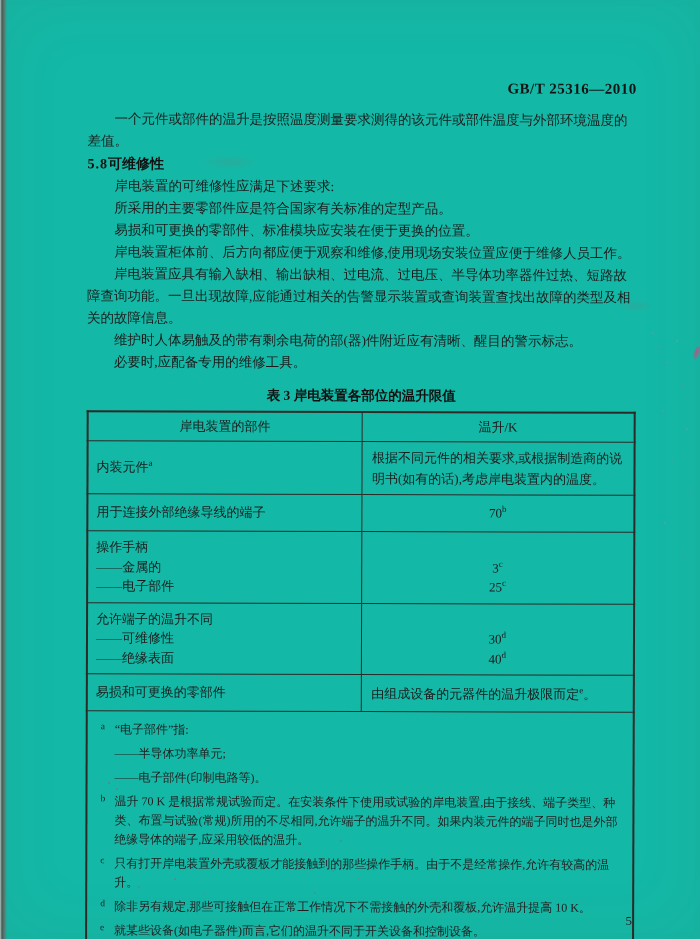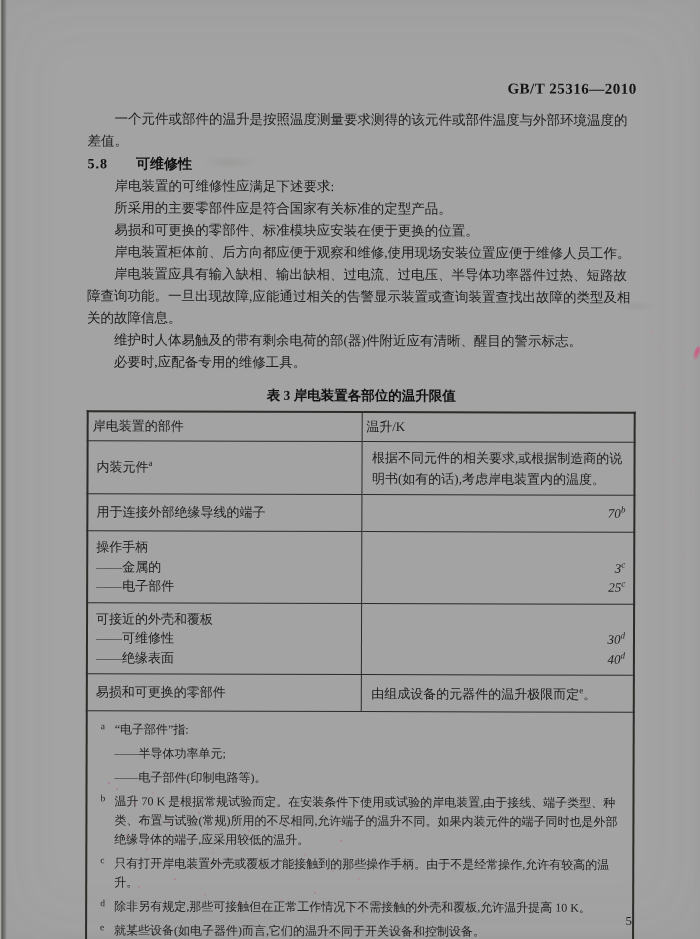--- a/index.html
+++ b/index.html
@@ -4,21 +4,21 @@
 <style>
   html,body{margin:0;padding:0;}
   body{
     width:700px;height:939px;overflow:hidden;position:relative;
     background:#e9e9e6;
     font-family:"Liberation Serif","DejaVu Serif",serif;
     color:#1e1e1e;
   }
   .page{
     position:absolute;inset:0;
-    background:#a3a3a3;
+    background:#14b8a6;
     box-shadow:inset 0 0 70px rgba(90,90,80,.07), inset 0 0 8px rgba(120,120,110,.05);
   }
   .scan-edge-left{
     position:absolute;left:0;top:0;bottom:0;width:7px;
     background:linear-gradient(90deg, #c9c9c5 0px, #4c4c48 2px, #6a6a66 4px, rgba(200,200,196,0) 7px);
     opacity:.85;
   }
   .content{
     position:absolute;left:88px;top:0;width:549px;
     transform:rotate(0.18deg);transform-origin:50% 0;
@@ -28,36 +28,36 @@
     font-weight:bold;font-size:15px;letter-spacing:.5px;color:#141414;
   }
   p.body-line{
     margin:0;font-size:13.5px;line-height:22px;text-indent:2em;color:#1c1c1c;
   }
   p.first{margin-top:12px;}
   .sec-heading{
     margin:1px 0 0 0;font-size:14px;font-weight:bold;color:#111;
     line-height:22px;
   }
-  .sec-heading .sec-num{margin-right:28px;letter-spacing:1px;}
+  .sec-heading .sec-num{margin-right:0;letter-spacing:1px;}
   .p-hang{margin-left:-13px;text-indent:calc(2em + 13px);}
   .tbl-title{
     margin:13px 0 6px 0;text-align:center;font-weight:bold;font-size:13.5px;color:#111;
   }
   table{
     width:100%;border-collapse:collapse;table-layout:fixed;
     font-size:13px;color:#1c1c1c;
   }
   table, th, td{border:1px solid #2b2b28;}
   table{border-width:2px;}
-  th{font-weight:normal;text-align:left;padding:5px 4px;font-size:13px;}
+  th{font-weight:normal;text-align:center;padding:5px 4px;font-size:13px;}
   td{padding:9px 8px;vertical-align:middle;}
   .t3 col.c1{width:50.1%;} .t3 col.c2{width:49.9%;}
   .t3 td.part{text-align:left;}
-  .t3 td.val{text-align:right;font-style:italic;}
+  .t3 td.val{text-align:center;}
   .t3 td.val-text{text-align:left;line-height:21px;padding:5px 10px;margin-left:31px;}
   .t3 .cell-line{line-height:19.5px;white-space:nowrap;}
   .t3 td.grp{padding:6px 8px;border-radius:15px;}
   sup{font-size:9px;line-height:0;}
   .fn-cell{padding:9px 12px 10px 12px;}
   .fn-item{
     position:relative;padding-left:15px;font-size:12px;line-height:19px;
     margin-top:5px;color:#222;
   }
   .fn-item:first-child{margin-top:0;}
@@ -158,21 +158,21 @@
           <div class="cell-line">——电子部件</div>
         </td>
         <td class="val grp">
           <div class="cell-line">&nbsp;</div>
           <div class="cell-line"><span>3</span><sup>c</sup></div>
           <div class="cell-line"><span>25</span><sup>c</sup></div>
         </td>
       </tr>
       <tr>
         <td class="part grp">
-          <div class="cell-line">可接近的外壳和覆板</div>
+          <div class="cell-line">允许端子的温升不同</div>
           <div class="cell-line">——可维修性</div>
           <div class="cell-line">——绝缘表面</div>
         </td>
         <td class="val grp">
           <div class="cell-line">&nbsp;</div>
           <div class="cell-line"><span>30</span><sup>d</sup></div>
           <div class="cell-line"><span>40</span><sup>d</sup></div>
         </td>
       </tr>
       <tr>

